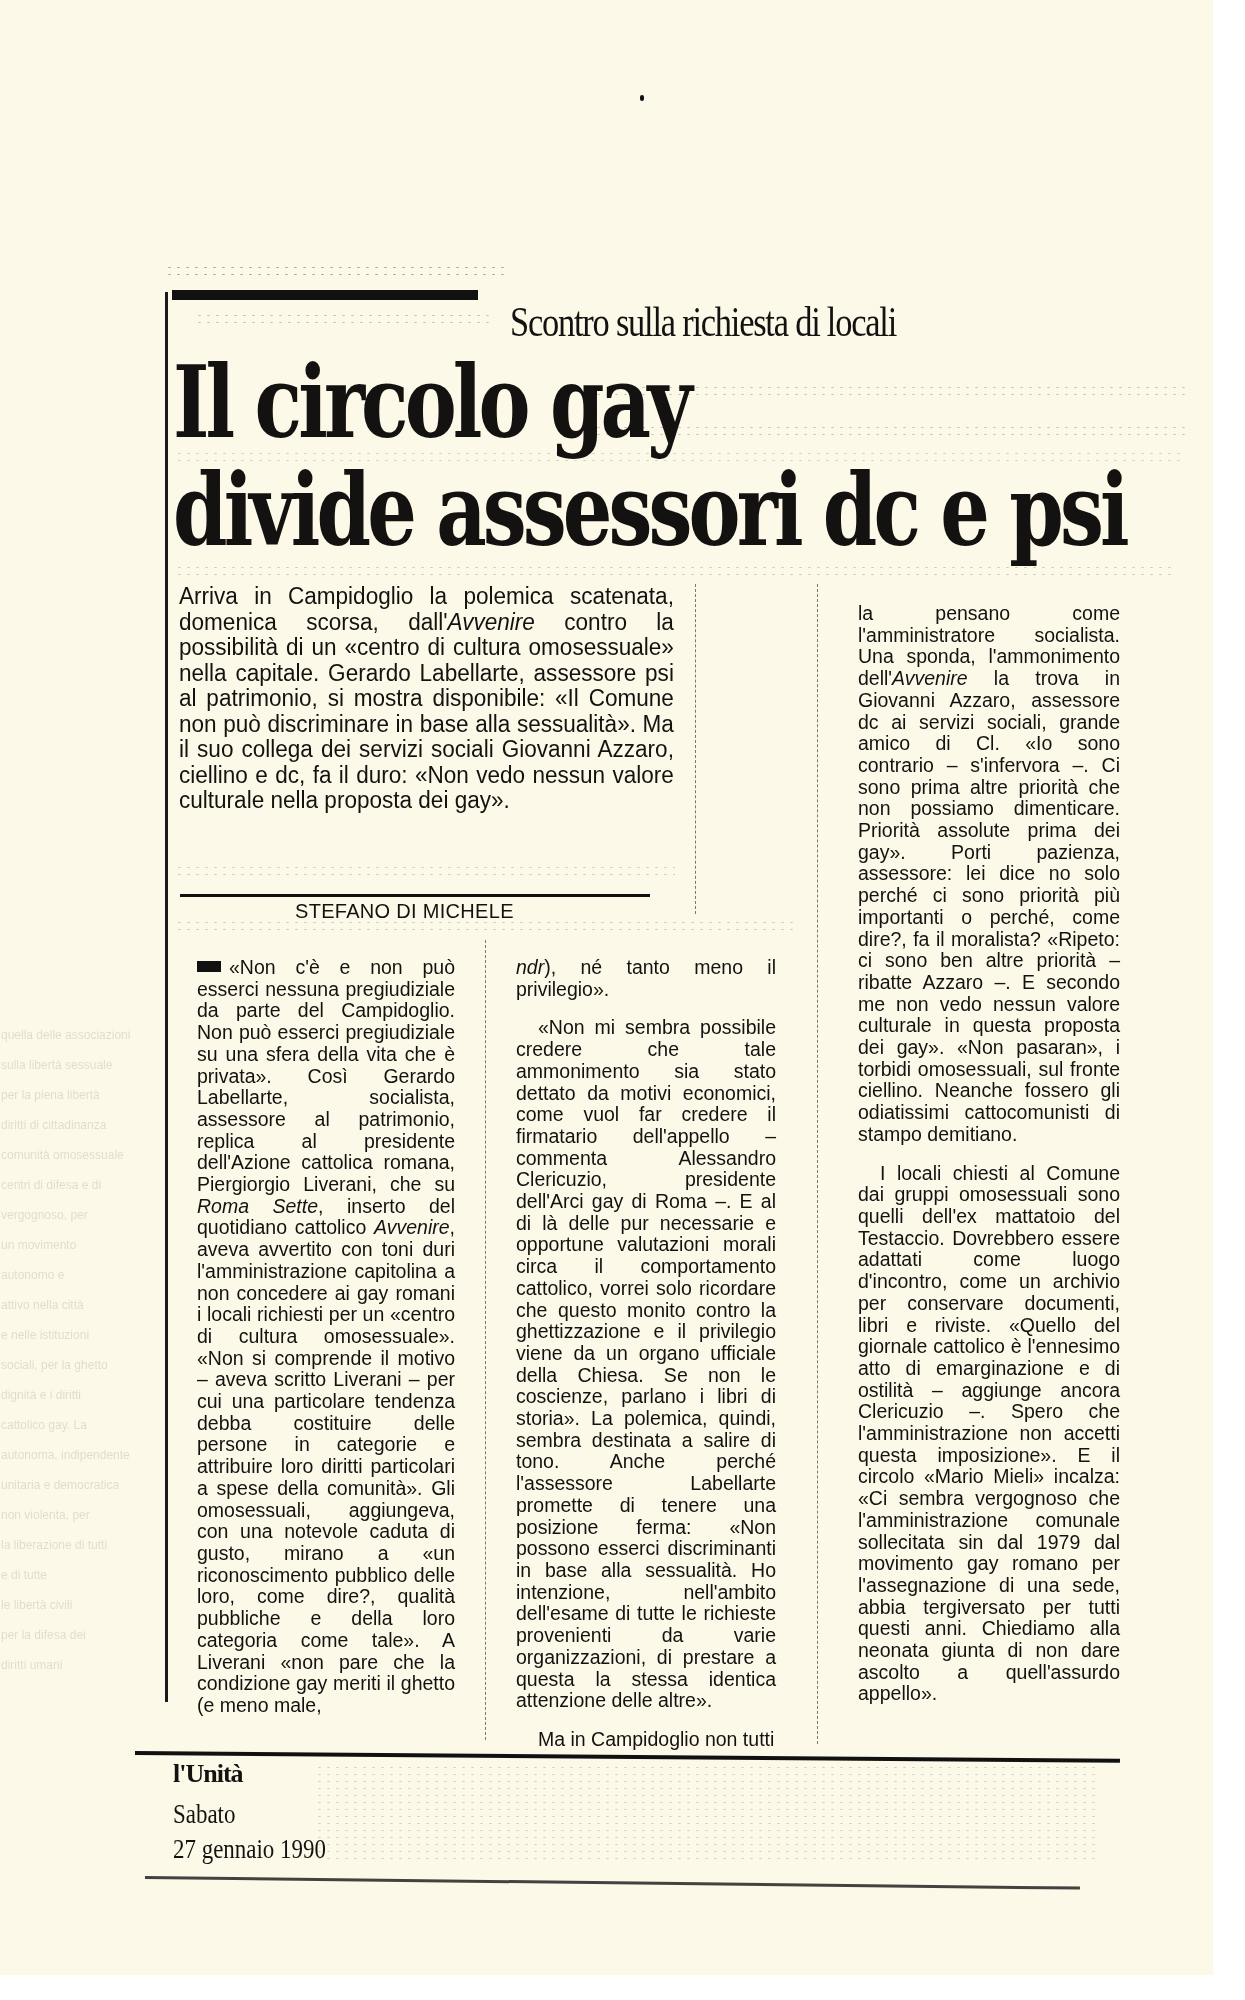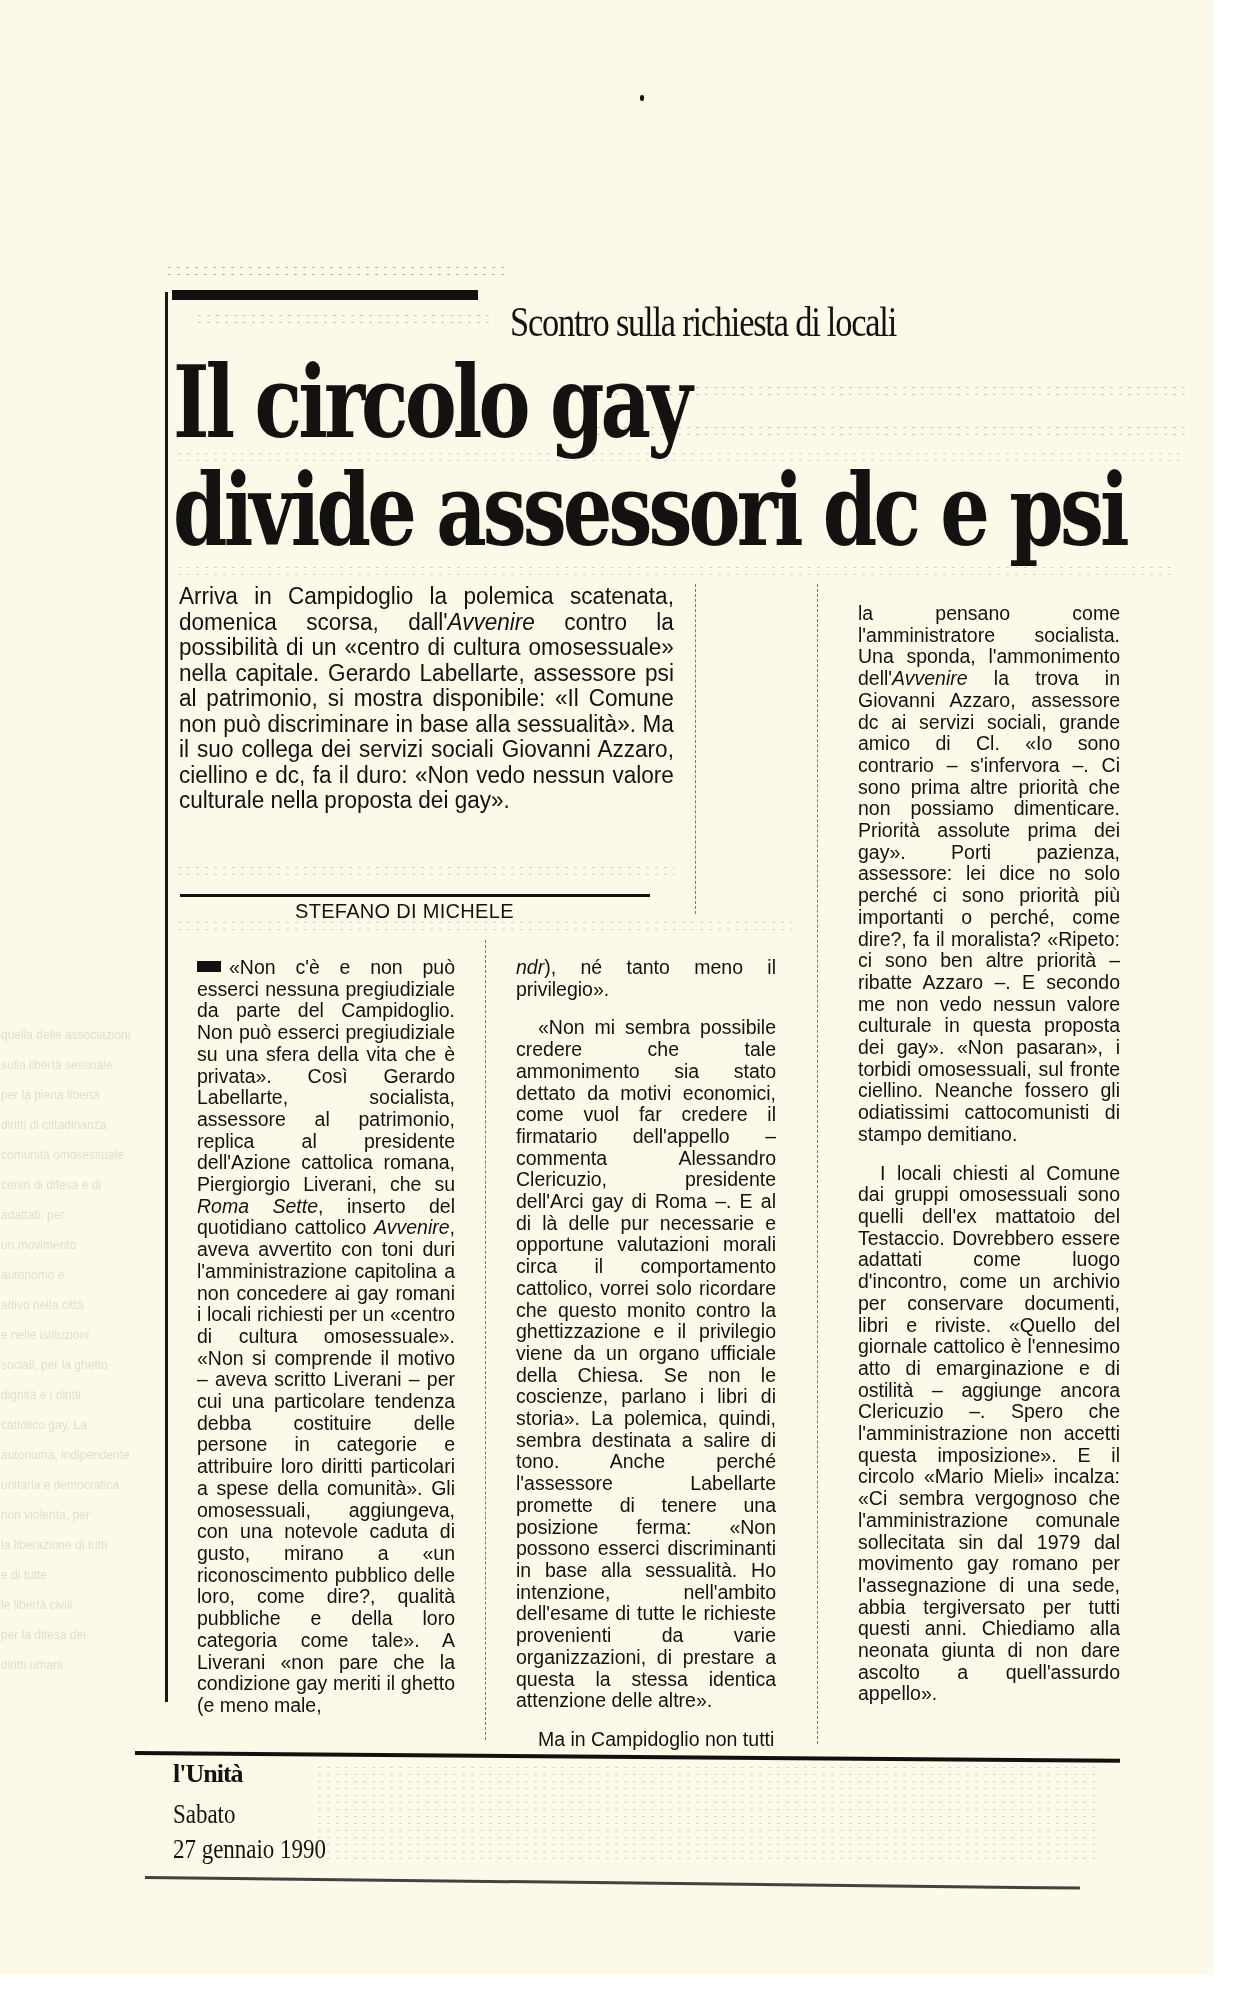--- a/index.html
+++ b/index.html
@@ -97,21 +97,21 @@
 
 <div class="paper">
 
   <div class="bleed">
     <div>quella delle associazioni</div>
     <div>sulla libertà sessuale</div>
     <div>per la piena libertà</div>
     <div>diritti di cittadinanza</div>
     <div>comunità omosessuale</div>
     <div>centri di difesa e di</div>
-    <div>adattati, per</div>
+    <div>vergognoso, per</div>
     <div>un movimento</div>
     <div>autonomo e</div>
     <div>attivo nella città</div>
     <div>e nelle istituzioni</div>
     <div>sociali, per la ghetto</div>
     <div>dignità e i diritti</div>
     <div>cattolico gay. La</div>
     <div>autonoma, indipendente</div>
     <div>unitaria e democratica</div>
     <div>non violenta, per</div>

